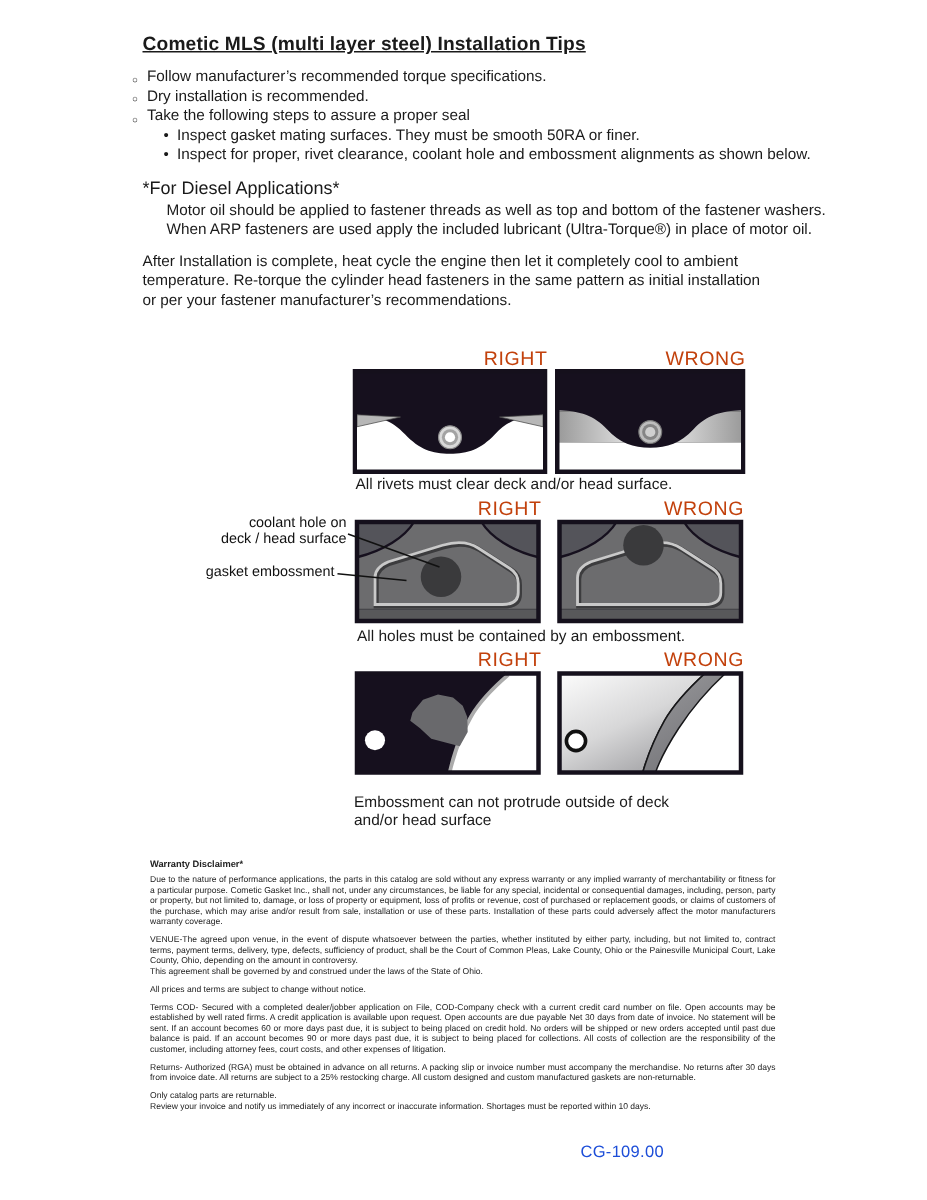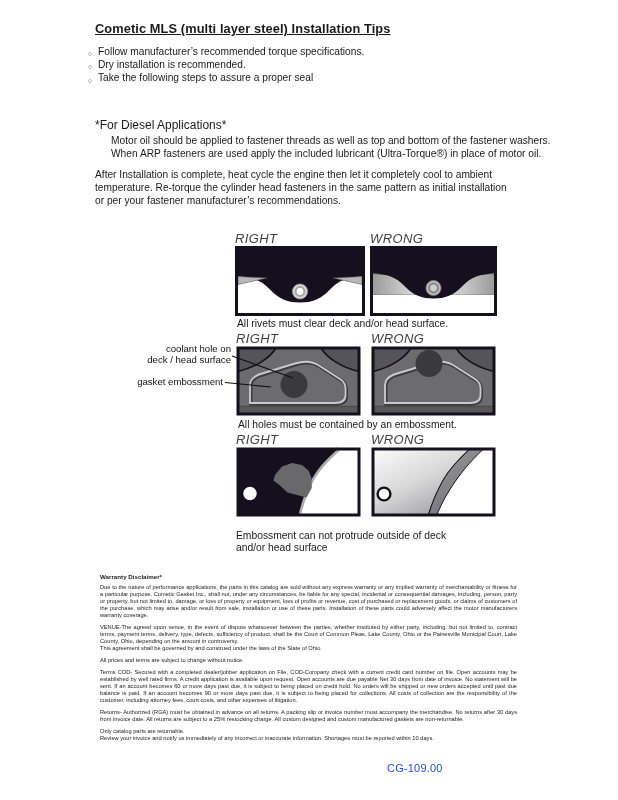--- a/index.html
+++ b/index.html
@@ -15,21 +15,21 @@
   .tip2{position:relative;margin-left:21px;padding-left:9px;}
   .tip2::before{content:"•";position:absolute;left:0;top:0;font-size:10px;}
 
   .h2{position:absolute;left:95px;top:118px;font-size:12px;font-weight:normal;}
   .bodyp{position:absolute;left:95px;width:470px;font-size:10.2px;line-height:13.1px;
          white-space:pre-line;margin:0;}
   .p-d1{top:134px;margin-left:16px;}
   .p-d2{top:168px;}
   .p-note{top:209px;}
 
-  .figlabel{position:absolute;font-size:13px;letter-spacing:.4px;color:#404040;text-align:left;font-style:italic;}
+  .figlabel{position:absolute;font-size:13px;letter-spacing:.4px;color:#c2410c;text-align:right;}
   .figbox{position:absolute;}
   .caption{position:absolute;font-size:10.3px;line-height:12px;color:#1a1a1a;white-space:pre-line;}
   .ann{position:absolute;font-size:9.6px;line-height:11.2px;text-align:right;color:#111;
        white-space:pre-line;}
   .leaders{position:absolute;left:0;top:0;pointer-events:none;}
 
   .fineprint{position:absolute;left:100px;top:573px;width:417px;color:#222;}
   .fp-h{font-size:6.2px;font-weight:bold;margin:0 0 3.5px 0;}
   .fp{font-size:5.7px;line-height:7.05px;margin:0;text-align:justify;}
   .mb{margin-bottom:5px;}
@@ -40,20 +40,22 @@
 <body>
 
 <div class="page">
 
   <div class="title">Cometic MLS (multi layer steel) Installation Tips</div>
 
   <div class="tips">
     <div class="tip1">Follow manufacturer’s recommended torque specifications.</div>
     <div class="tip1">Dry installation is recommended.</div>
     <div class="tip1">Take the following steps to assure a proper seal</div>
+    <div class="tip2">Inspect gasket mating surfaces.  They must be smooth 50RA or finer.</div>
+    <div class="tip2">Inspect for proper, rivet clearance, coolant hole and embossment alignments as shown below.</div>
   </div>
 
   <div class="h2">*For Diesel Applications*</div>
   <p class="bodyp p-d1">Motor oil should be applied to fastener threads as well as top and bottom of the fastener washers.
 When ARP fasteners are used apply the included lubricant (Ultra-Torque®) in place of motor oil.</p>
   <p class="bodyp p-d2">After Installation is complete, heat cycle the engine then let it completely cool to ambient
 temperature. Re-torque the cylinder head fasteners in the same pattern as initial installation
 or per your fastener manufacturer’s recommendations.</p>
 
   <div class="figlabel" style="left:235px;top:231px;width:130px">RIGHT</div>

